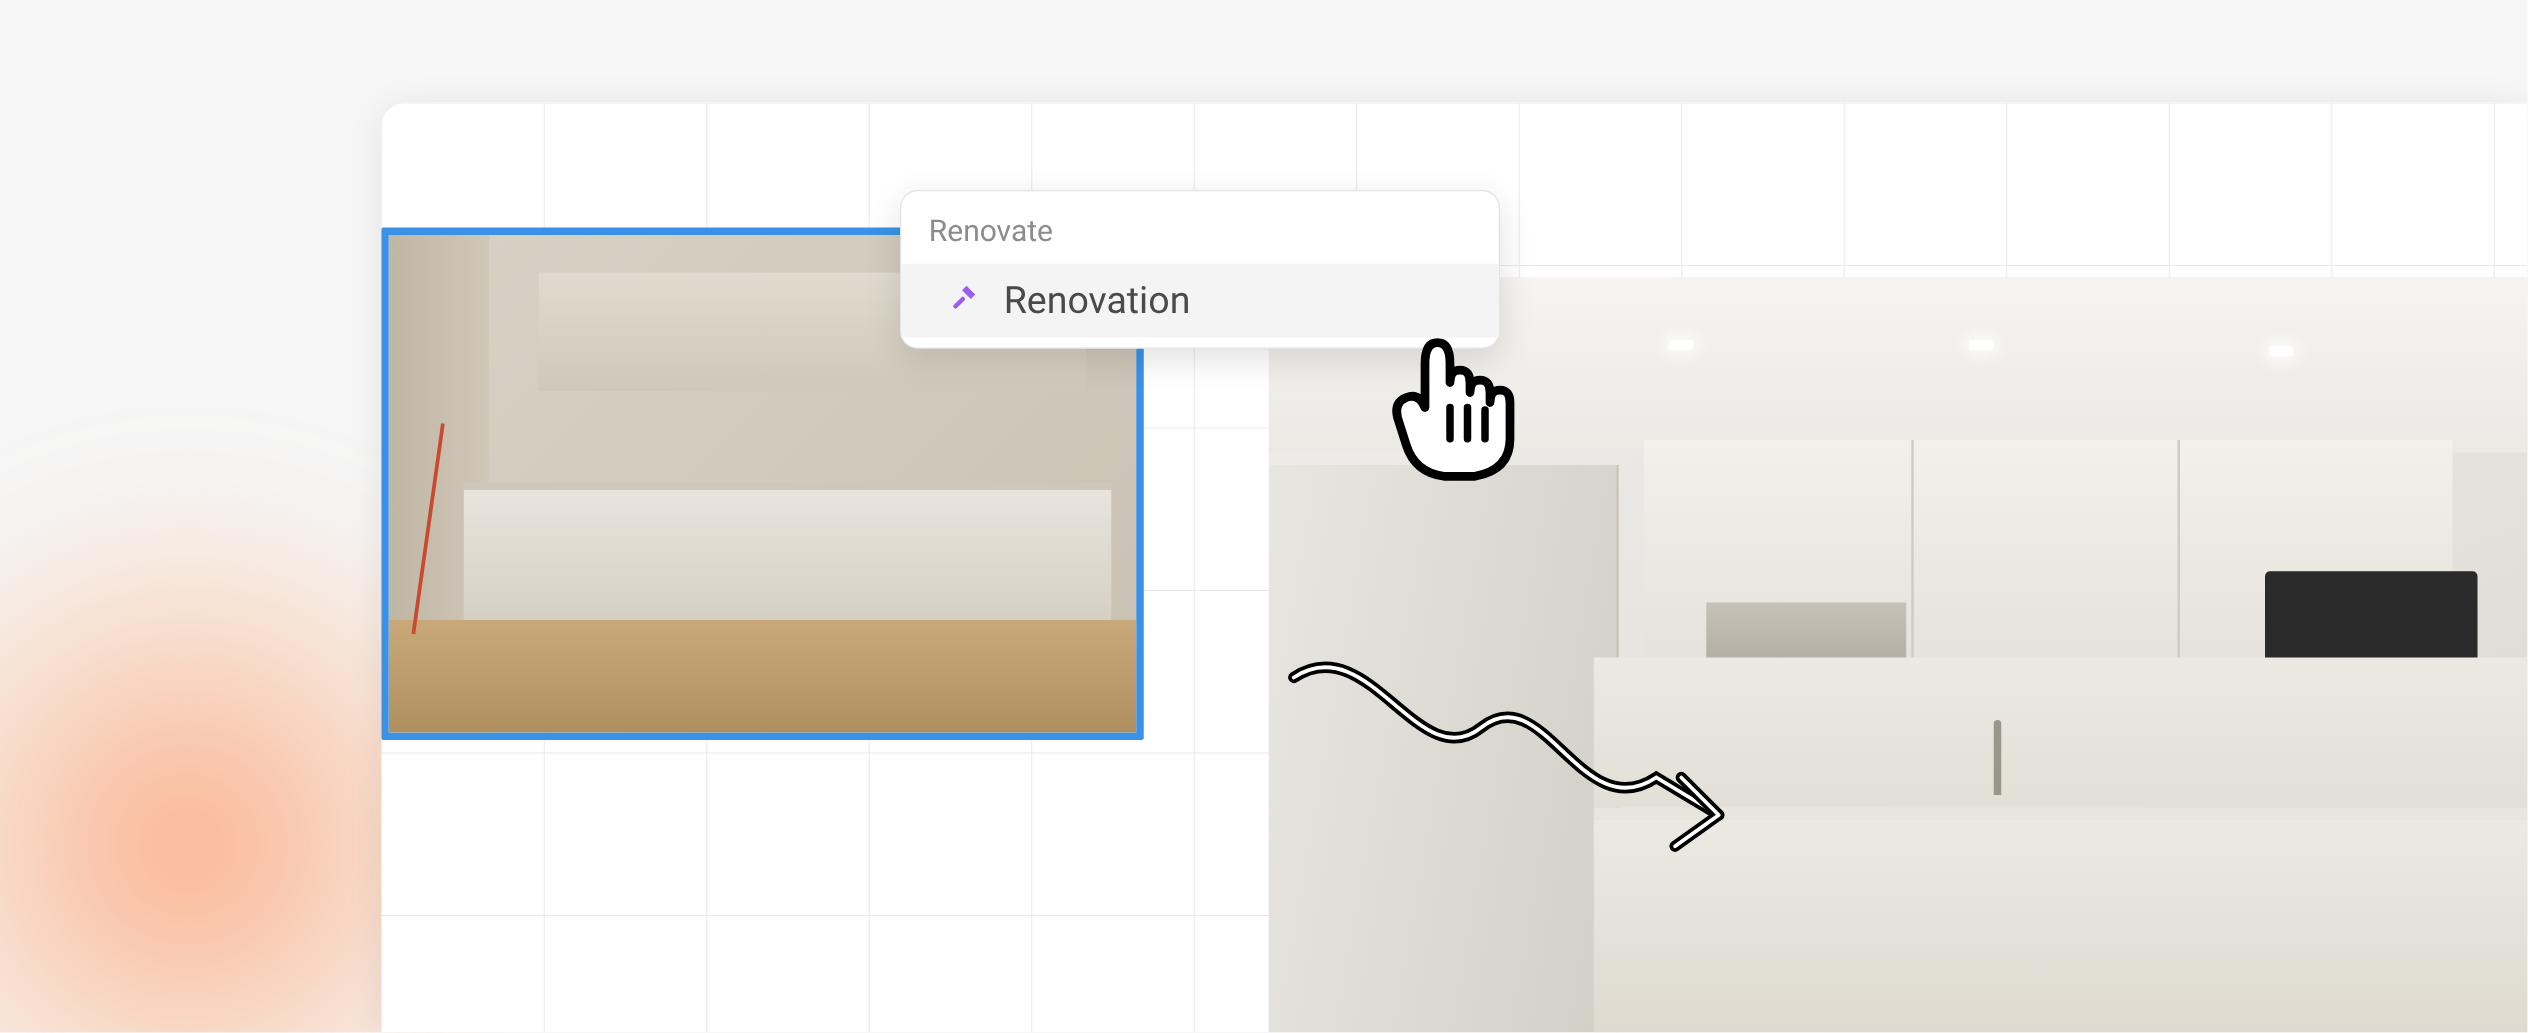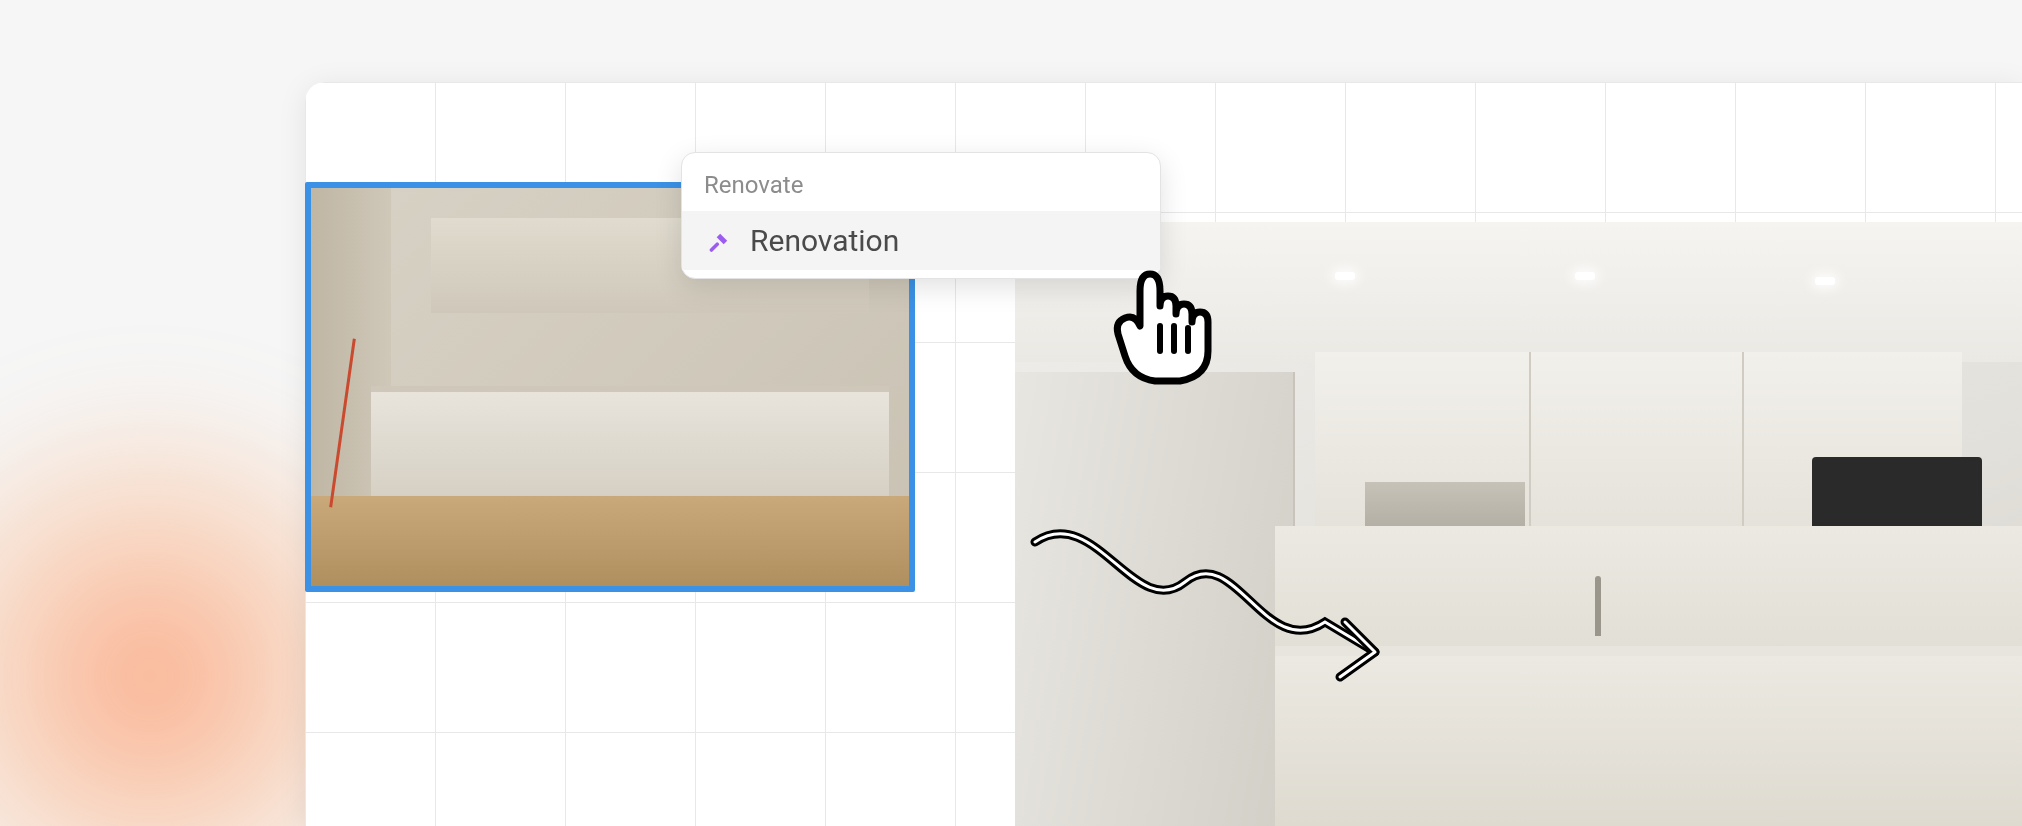--- a/index.html
+++ b/index.html
@@ -137,39 +137,39 @@
   position:absolute; width:20px; height:8px; background:#fff; border-radius:3px;
   box-shadow:0 0 12px 4px rgba(255,255,255,0.8);
 }
 .after-img .l1{ left:320px; top:50px; }
 .after-img .l2{ left:560px; top:50px; }
 .after-img .l3{ left:800px; top:55px; }
 
 
 .menu {
   position: absolute;
-  left: 681px;
+  left: 720px;
   top: 152px;
   width: 480px;
   background: #fff;
   border: 1px solid #e3e3e3;
   border-radius: 14px;
   box-shadow: 0 8px 28px rgba(0,0,0,0.12);
   padding: 14px 0 8px;
 }
 .menu-label {
   font-size: 24px;
   color: #8c8c8c;
   padding: 4px 22px 12px;
 }
 .menu-item {
   display: flex;
-  align-items: flex-end;
+  align-items: flex-start;
   gap: 16px;
-  padding: 12px 22px;
+  padding: 12px 36px;
   background: #f4f4f5;
   cursor: pointer;
 }
 .menu-item .icon {
   width: 30px; height: 30px; display:flex; align-items:center; justify-content:center;
 }
 .menu-item .icon svg { width:28px; height:28px; }
 .menu-item .label {
   font-size: 30px;
   color: #4a4a4a;

